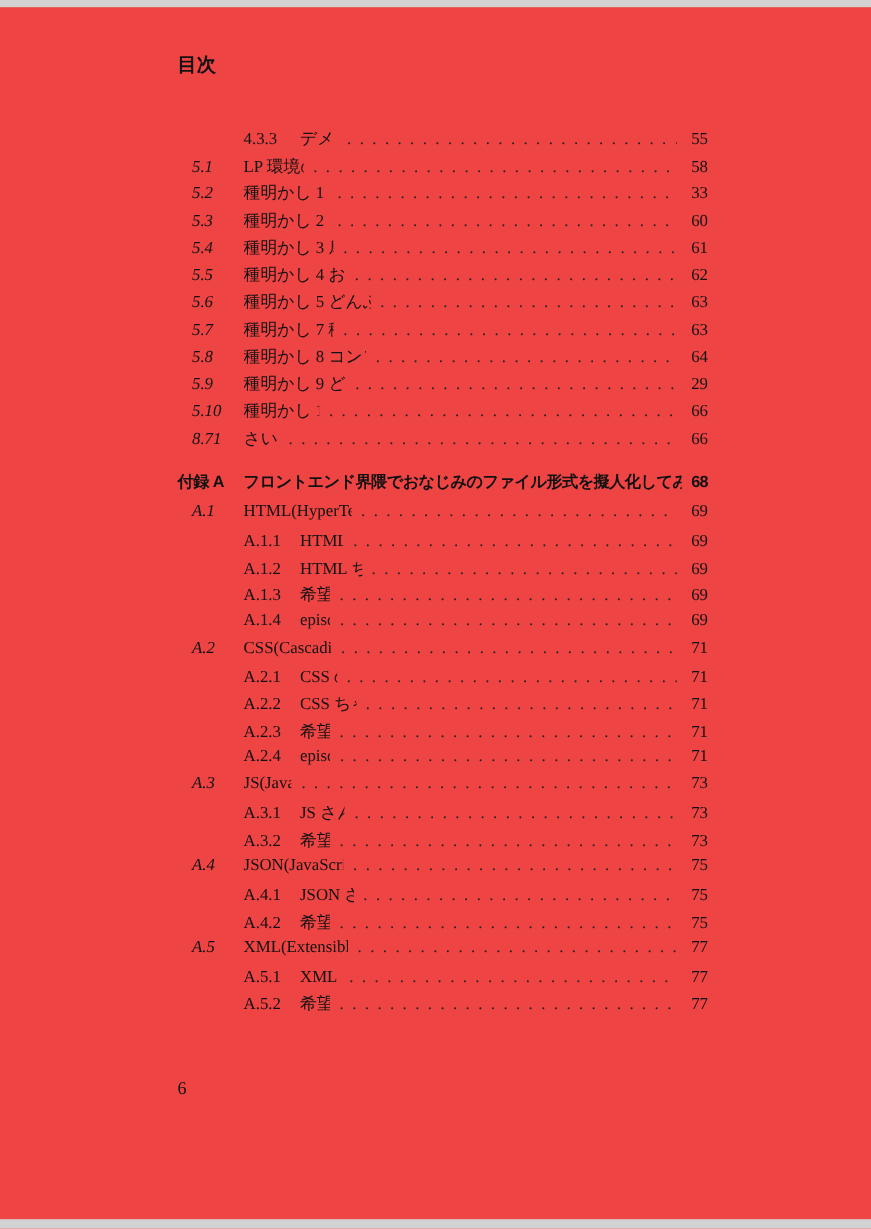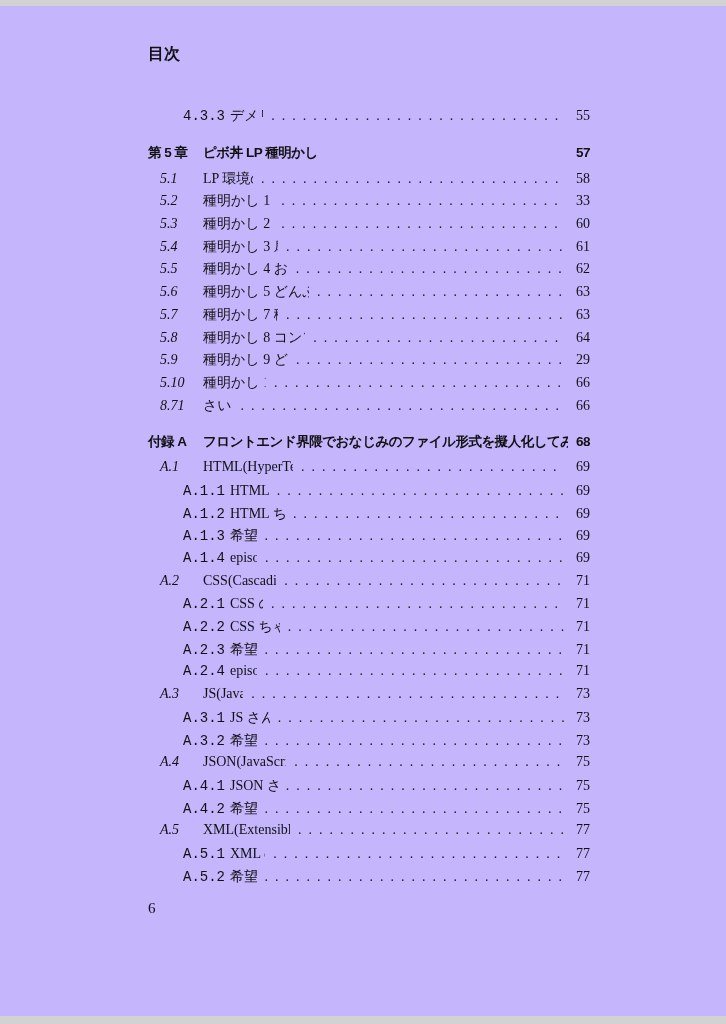--- a/index.html
+++ b/index.html
@@ -5,21 +5,21 @@
   html, body {
     margin: 0;
     padding: 0;
     background: #ffffff;
     font-family: "Liberation Serif", serif;
   }
   .viewport {
     position: relative;
     width: 726px;
     height: 1024px;
-    background: #c4b5fd;
+    background: #ef4444;
     overflow: hidden;
   }
   .page-edge {
     position: absolute;
     left: 0;
     width: 726px;
     height: 6px;
     background: #d2d2d2;
   }
   .page-edge.top { top: 0; }
@@ -47,21 +47,21 @@
     align-items: baseline;
     height: 22.7px;
     font-size: 14px;
     color: #111111;
     white-space: nowrap;
   }
   .row .num {
     flex: 0 0 auto;
   }
   .row.section .num { width: 43px; margin-left: 12px; font-style: italic; }
-  .row.subsection .num { width: 47px; margin-left: 35px; font-family: Liberation Mono, monospace; }
+  .row.subsection .num { width: 47px; margin-left: 55px; }
   .row.chapter .num { width: 55px; margin-left: 0; }
 
   .row .title {
     flex: 0 1 auto;
     overflow: hidden;
   }
 
   .row.chapter {
     font-family: "Liberation Sans", sans-serif;
     font-weight: bold;
@@ -108,26 +108,20 @@
 
   <div class="toc-header">目次</div>
 
   <div class="entries" id="entries">
       <div class="row subsection">
         <span class="num">4.3.3</span>
         <span class="title">デメリット</span>
         <span class="leader"></span>
         <span class="page-num">55</span>
       </div>
-      <div class="row chapter">
-        <span class="num">第 5 章</span>
-        <span class="title">ピボ丼 LP 種明かし</span>
-        <span class="spacer"></span>
-        <span class="page-num">57</span>
-      </div>
       <div class="row section">
         <span class="num">5.1</span>
         <span class="title">LP 環境のご紹介</span>
         <span class="leader"></span>
         <span class="page-num">58</span>
       </div>
       <div class="row section">
         <span class="num">5.2</span>
         <span class="title">種明かし 1 口のもぐもぐ</span>
         <span class="leader"></span>

